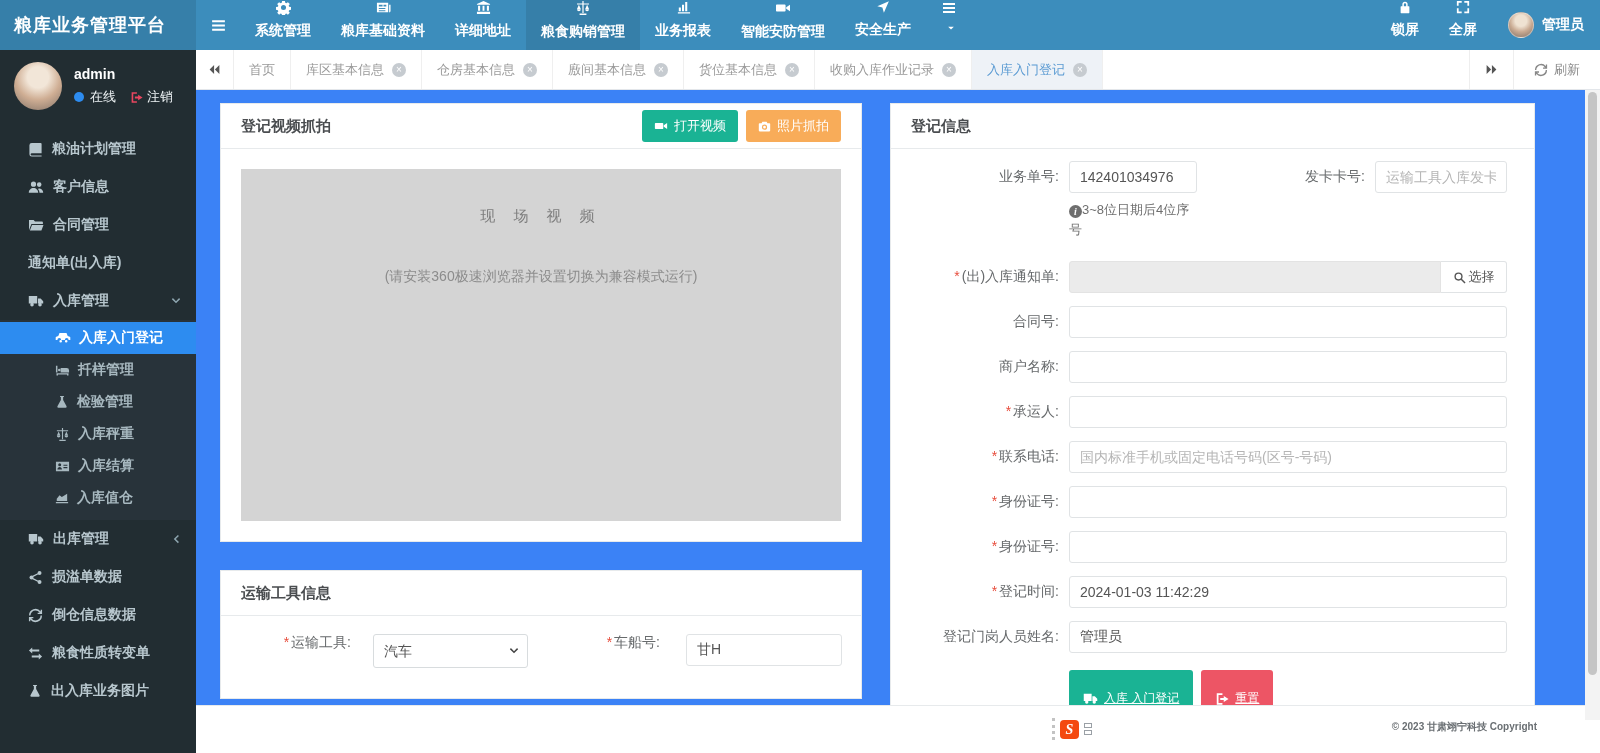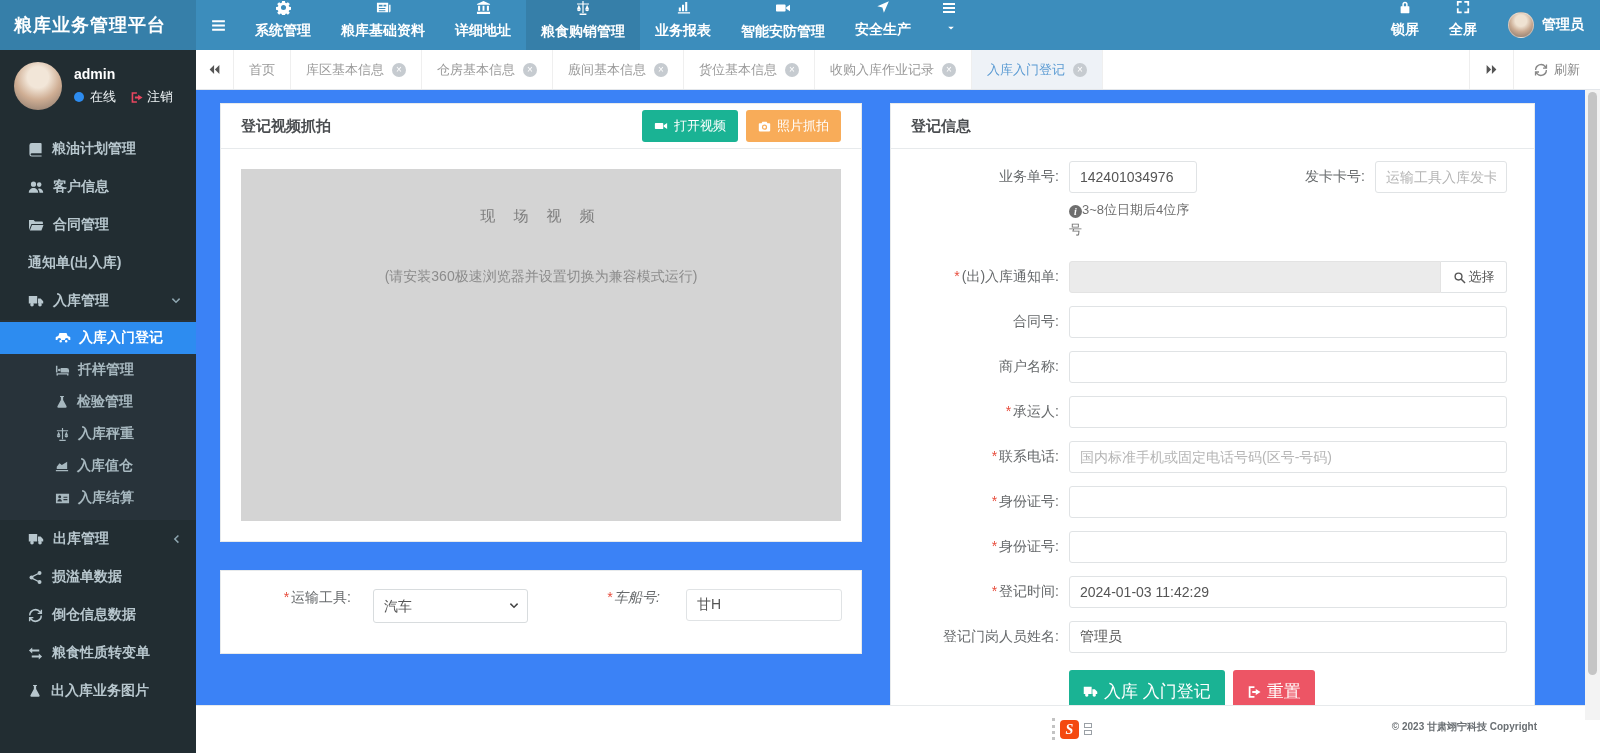--- a/index.html
+++ b/index.html
@@ -56,32 +56,32 @@
   .panel { background:#fff; border:1px solid #e7eaec; }
   .p-head { height:45px; display:flex; align-items:center; justify-content:space-between; padding:0 20px; border-bottom:1px solid #e7eaec; }
   .p-title { font-size:15px; font-weight:bold; color:#4a4d50; }
   .col-left { width:642px; flex:none; }
   .col-right { width:645px; flex:none; }
 
   .btn { display:inline-flex; align-items:center; gap:6px; border:none; border-radius:3px; color:#fff; font-size:13px; padding:7px 12px; cursor:pointer; font-family:inherit; }
   .btn-green { background:#1ab394; }
   .btn-orange { background:#f8ac59; }
   .btn-red { background:#ed5565; }
-  .btn-lg { font-size:17px; padding:10px 14px; }
+  .btn-lg { font-size:12px; padding:20px 14px;text-decoration:underline; }
 
   .video-body { padding:20px; }
   .video-box { height:352px; background:#d4d4d4; padding-top:38px; text-align:center; }
   .video-title { font-size:15px; color:#7e7e7e; letter-spacing:7px; }
   .video-hint { margin-top:42px; font-size:14px; color:#8c8c8c; }
 
   .transport { margin-top:28px; }
   .t-body { display:flex; align-items:flex-start; padding:18px 0 30px; }
   .flabel { text-align:right; color:#676a6c; font-size:14px; white-space:nowrap; }
   .req { color:#e74c3c; margin-right:2px; }
-  .t-l1 { width:130px; } .t-l2 { width:132px;font-style:italic; }
+  .t-l1 { width:130px; } .t-l2 { width:132px; }
   .sel-wrap { position:relative; margin-left:22px; }
   .vselect { width:155px; height:34px; border:1px solid #d8dcde; border-radius:3px; background:#fff; font-size:14px; color:#555; padding:0 24px 0 10px; appearance:none; -webkit-appearance:none; font-family:inherit; }
   .sel-wrap svg { position:absolute; right:8px; top:11px; pointer-events:none; color:#444; }
   .t-input { width:156px; margin-left:26px; }
 
   input.ctl { height:32px; border:1px solid #e0e3e5; border-radius:3px; padding:0 10px; font-size:14px; color:#555; font-family:inherit; background:#fff; }
   input.ctl::placeholder { color:#b5b5b5; }
   input.ctl:disabled { background:#ebebeb; border-color:#e3e3e3; }
 
   
@@ -360,30 +360,30 @@
               </svg>
               <span>检验管理</span>
             </div>
           <div class="s-item">
               <svg class="i" width="15" height="15">
                 <use href="#i-balance"></use>
               </svg>
               <span>入库秤重</span>
             </div>
           <div class="s-item">
+              <svg class="i" width="15" height="15">
+                <use href="#i-idcard"></use>
+              </svg>
+              <span>入库结算</span>
+            </div>
+          <div class="s-item">
               <svg class="i" width="14" height="14">
                 <use href="#i-area-chart"></use>
               </svg>
               <span>入库值仓</span>
-            </div>
-          <div class="s-item">
-              <svg class="i" width="15" height="15">
-                <use href="#i-idcard"></use>
-              </svg>
-              <span>入库结算</span>
             </div>
         </div>
         <div class="m-item">
             <svg class="i" width="16" height="16">
               <use href="#i-truck"></use>
             </svg>
             <span>出库管理</span>
             <svg class="i chev" width="12" height="12">
               <use href="#i-chev-left"></use>
             </svg>
@@ -487,20 +487,23 @@
             </div>
             <div class="video-body">
               <div class="video-box">
                 <div class="video-title">现 场 视 频</div>
                 <div class="video-hint">(请安装360极速浏览器并设置切换为兼容模式运行)</div>
               </div>
             </div>
           </div>
 
           <div class="panel transport">
+            <div class="p-head">
+                <span class="p-title">运输工具信息</span>
+              </div>
             <div class="t-body">
               <span class="flabel t-l1"><span class="req">*</span><span>运输工具:</span></span>
               <span class="sel-wrap">
                 <select class="vselect"><option>汽车</option></select>
                 <svg class="i" width="12" height="12">
                     <use href="#i-chev-down"></use>
                   </svg>
               </span>
               <span class="flabel t-l2"><span class="req">*</span><span>车船号:</span></span>
               <input class="ctl t-input" value="甘H" style="">

